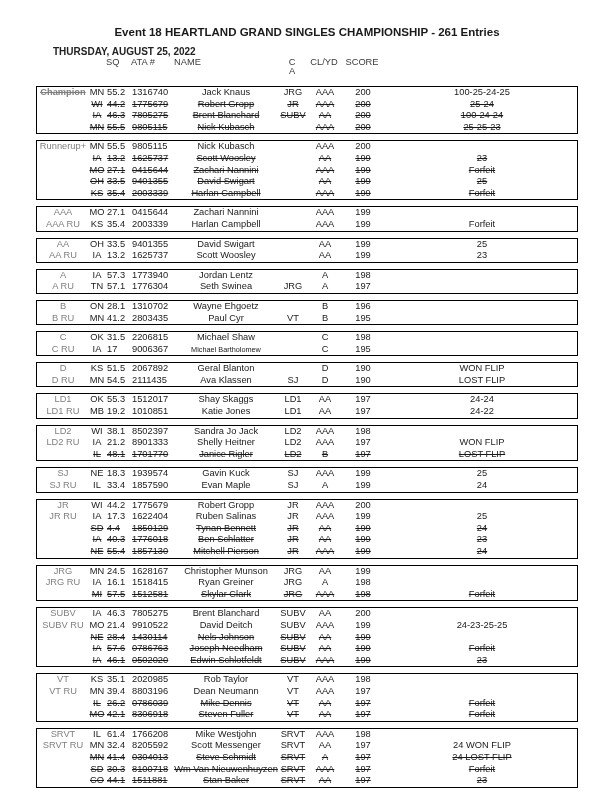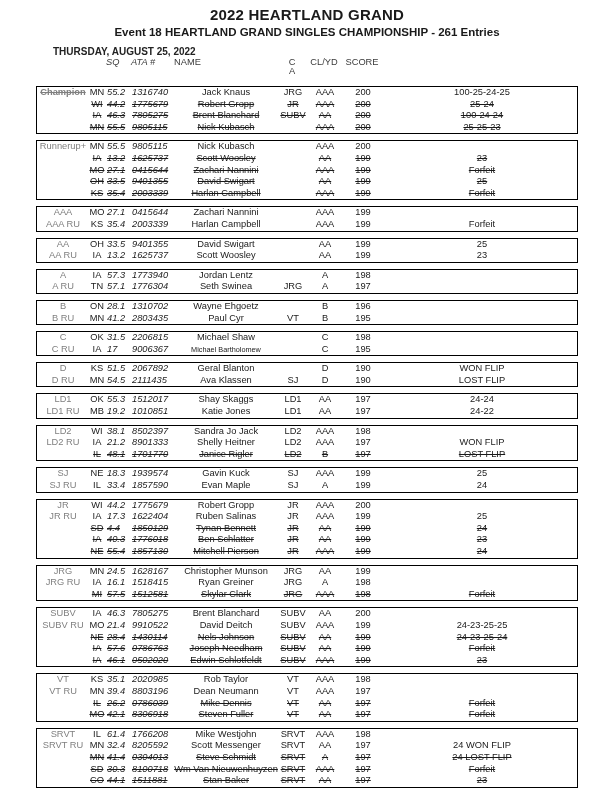--- a/index.html
+++ b/index.html
@@ -38,33 +38,32 @@
     margin-bottom:6px;
     background:#fff;
   }
   .row { height:11.6px; }
   .cell {
     display:flex; align-items:center; justify-content:center;
     white-space:nowrap; overflow:visible;
     font-size:9.3px; line-height:11.6px;
   }
   .c-label { color:#7f7f7f; }
-  .c-ata   { justify-content:flex-start; padding-left:3px;font-style:italic; }
-  .c-sq    { justify-content:flex-start; padding-left:2px;font-style:italic; }
+  .c-ata   { justify-content:flex-start; padding-left:3px; }
+  .c-sq    { justify-content:flex-start; padding-left:2px; }
   .h-left  { justify-content:flex-start; }
   .row.struck .cell { text-decoration:line-through; }
   .row.struck .c-label { text-decoration:none; }
   .cell.label-struck { text-decoration:line-through;font-weight:bold; }
   .cell.small { font-size:7.3px; }
 </style>
 </head>
 <body>
 
 <div class="page">
-  <div class="title">2022 HEARTLAND GRAND</div>
   <div class="subtitle">Event 18 HEARTLAND GRAND SINGLES CHAMPIONSHIP - 261 Entries</div>
   <div class="date">THURSDAY, AUGUST 25, 2022</div>
 
   <div class="colheads">
     <div class="grid">
       <span class="cell"></span>
       <span class="cell"></span>
       <span class="cell c-sq">SQ</span>
       <span class="cell c-ata">ATA #</span>
       <span class="cell h-left">NAME</span>
@@ -534,21 +533,20 @@
         </div>
         <div class="grid row struck">
           <span class="cell c-label"></span>
           <span class="cell c-state">NE</span>
           <span class="cell c-sq">28.4</span>
           <span class="cell c-ata">1430114</span>
           <span class="cell c-name">Nels Johnson</span>
           <span class="cell c-c">SUBV</span>
           <span class="cell c-clyd">AA</span>
           <span class="cell c-score">199</span>
-          <span class="cell c-detail">24-23-25-24</span>
         </div>
         <div class="grid row struck">
           <span class="cell c-label"></span>
           <span class="cell c-state">IA</span>
           <span class="cell c-sq">57.6</span>
           <span class="cell c-ata">0786763</span>
           <span class="cell c-name">Joseph Needham</span>
           <span class="cell c-c">SUBV</span>
           <span class="cell c-clyd">AA</span>
           <span class="cell c-score">199</span>

